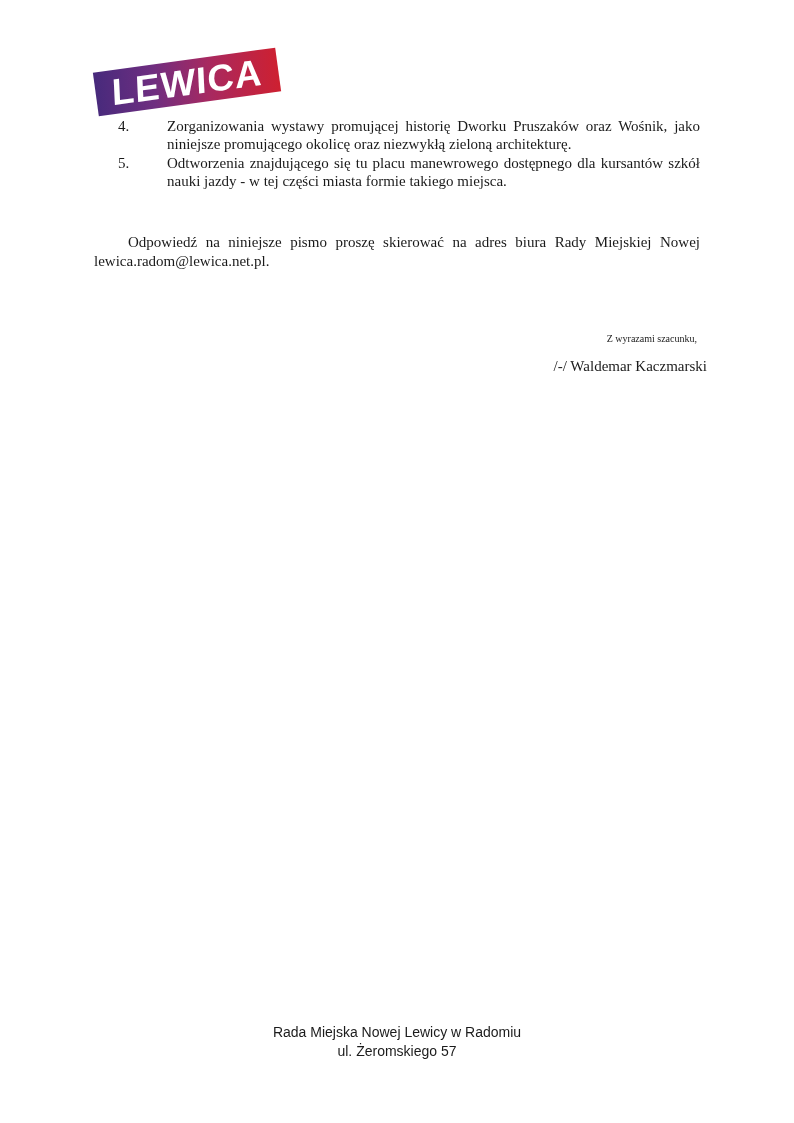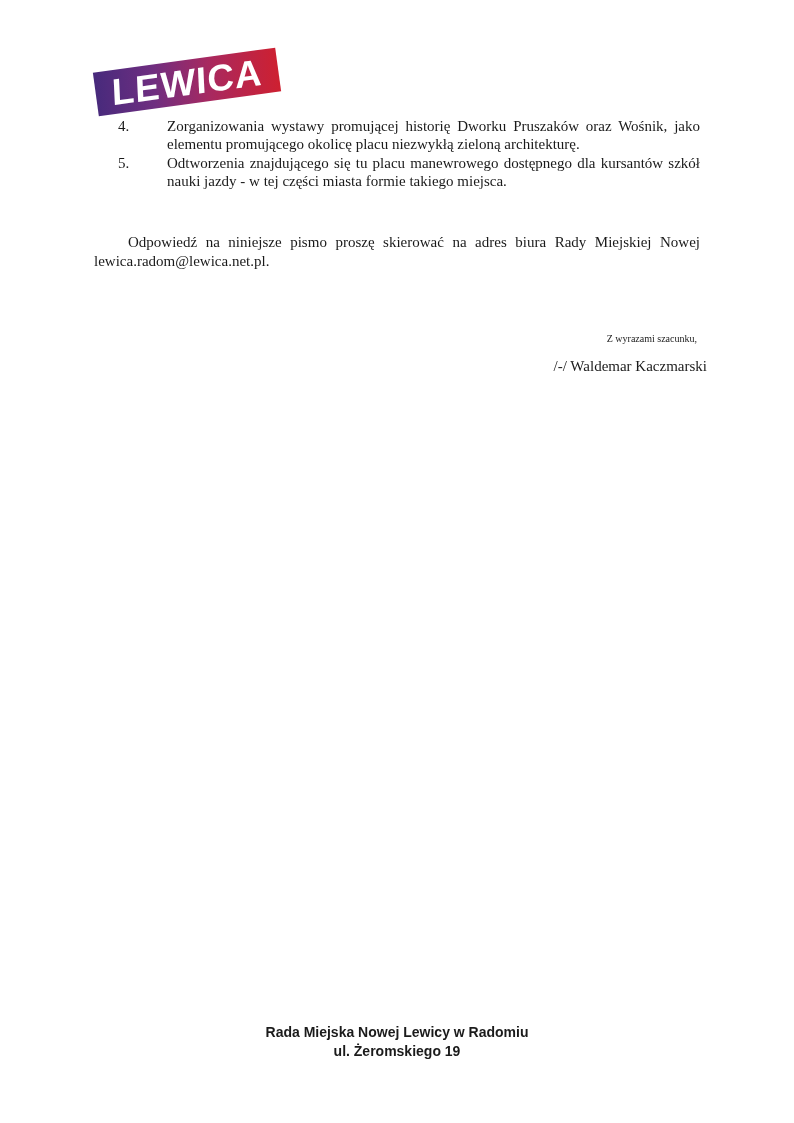--- a/index.html
+++ b/index.html
@@ -84,36 +84,35 @@
   .footer {
     position: absolute;
     left: 0;
     right: 0;
     top: 1023px;
     text-align: center;
     font-family: "Liberation Sans", sans-serif;
     font-size: 14px;
     line-height: 18.6px;
     color: #1b1b1b;
-    font-weight: bold;
   }
 </style>
 </head>
 <body>
 
 <div class="logo">
   <span class="logo-text">LEWICA</span>
 </div>
 
 <div class="doc-list">
   <div class="doc-list-item">
     <span class="doc-list-num">4.</span>
     <div class="doc-list-text">
       <div class="jl">Zorganizowania wystawy promującej historię Dworku Pruszaków oraz Wośnik, jako</div>
-      <div>elementu promującego okolicę placu niezwykłą zieloną architekturę.</div>
+      <div>niniejsze promującego okolicę oraz niezwykłą zieloną architekturę.</div>
     </div>
   </div>
   <div class="doc-list-item">
     <span class="doc-list-num">5.</span>
     <div class="doc-list-text">
       <div class="jl">Odtworzenia znajdującego się tu placu manewrowego dostępnego dla kursantów szkół</div>
       <div>nauki jazdy - w tej części miasta formie takiego miejsca.</div>
     </div>
   </div>
 </div>
@@ -121,14 +120,14 @@
 <div class="para">
   <div class="jl indent">Odpowiedź na niniejsze pismo proszę skierować na adres biura Rady Miejskiej Nowej</div>
   <div>lewica.radom@lewica.net.pl.</div>
 </div>
 
 <div class="closing-salutation">Z wyrazami szacunku,</div>
 <div class="closing-signature">/-/ Waldemar Kaczmarski</div>
 
 <div class="footer">
   <div>Rada Miejska Nowej Lewicy w Radomiu</div>
-  <div>ul. Żeromskiego 19</div>
+  <div>ul. Żeromskiego 57</div>
 </div>
 
 </body></html>

